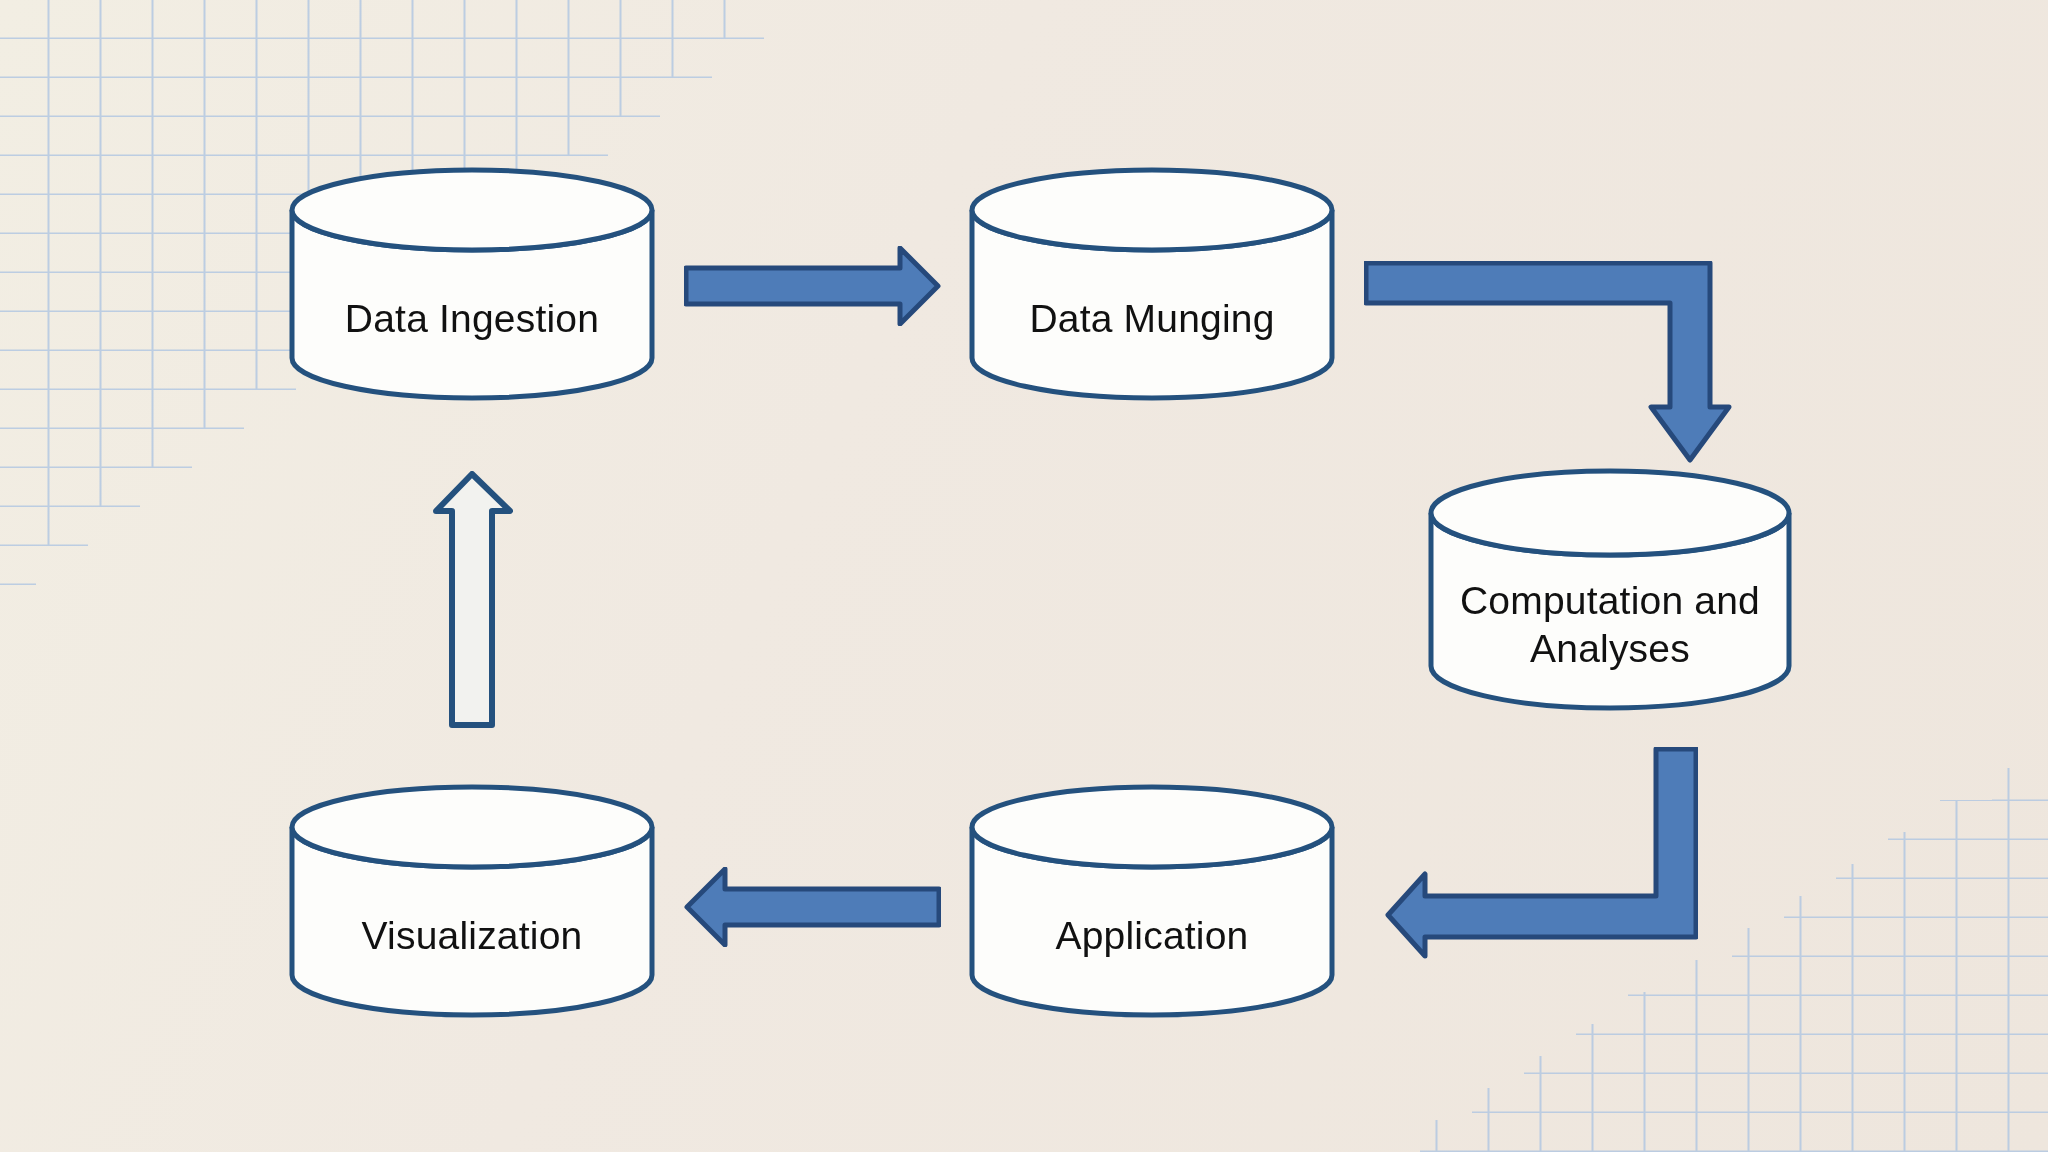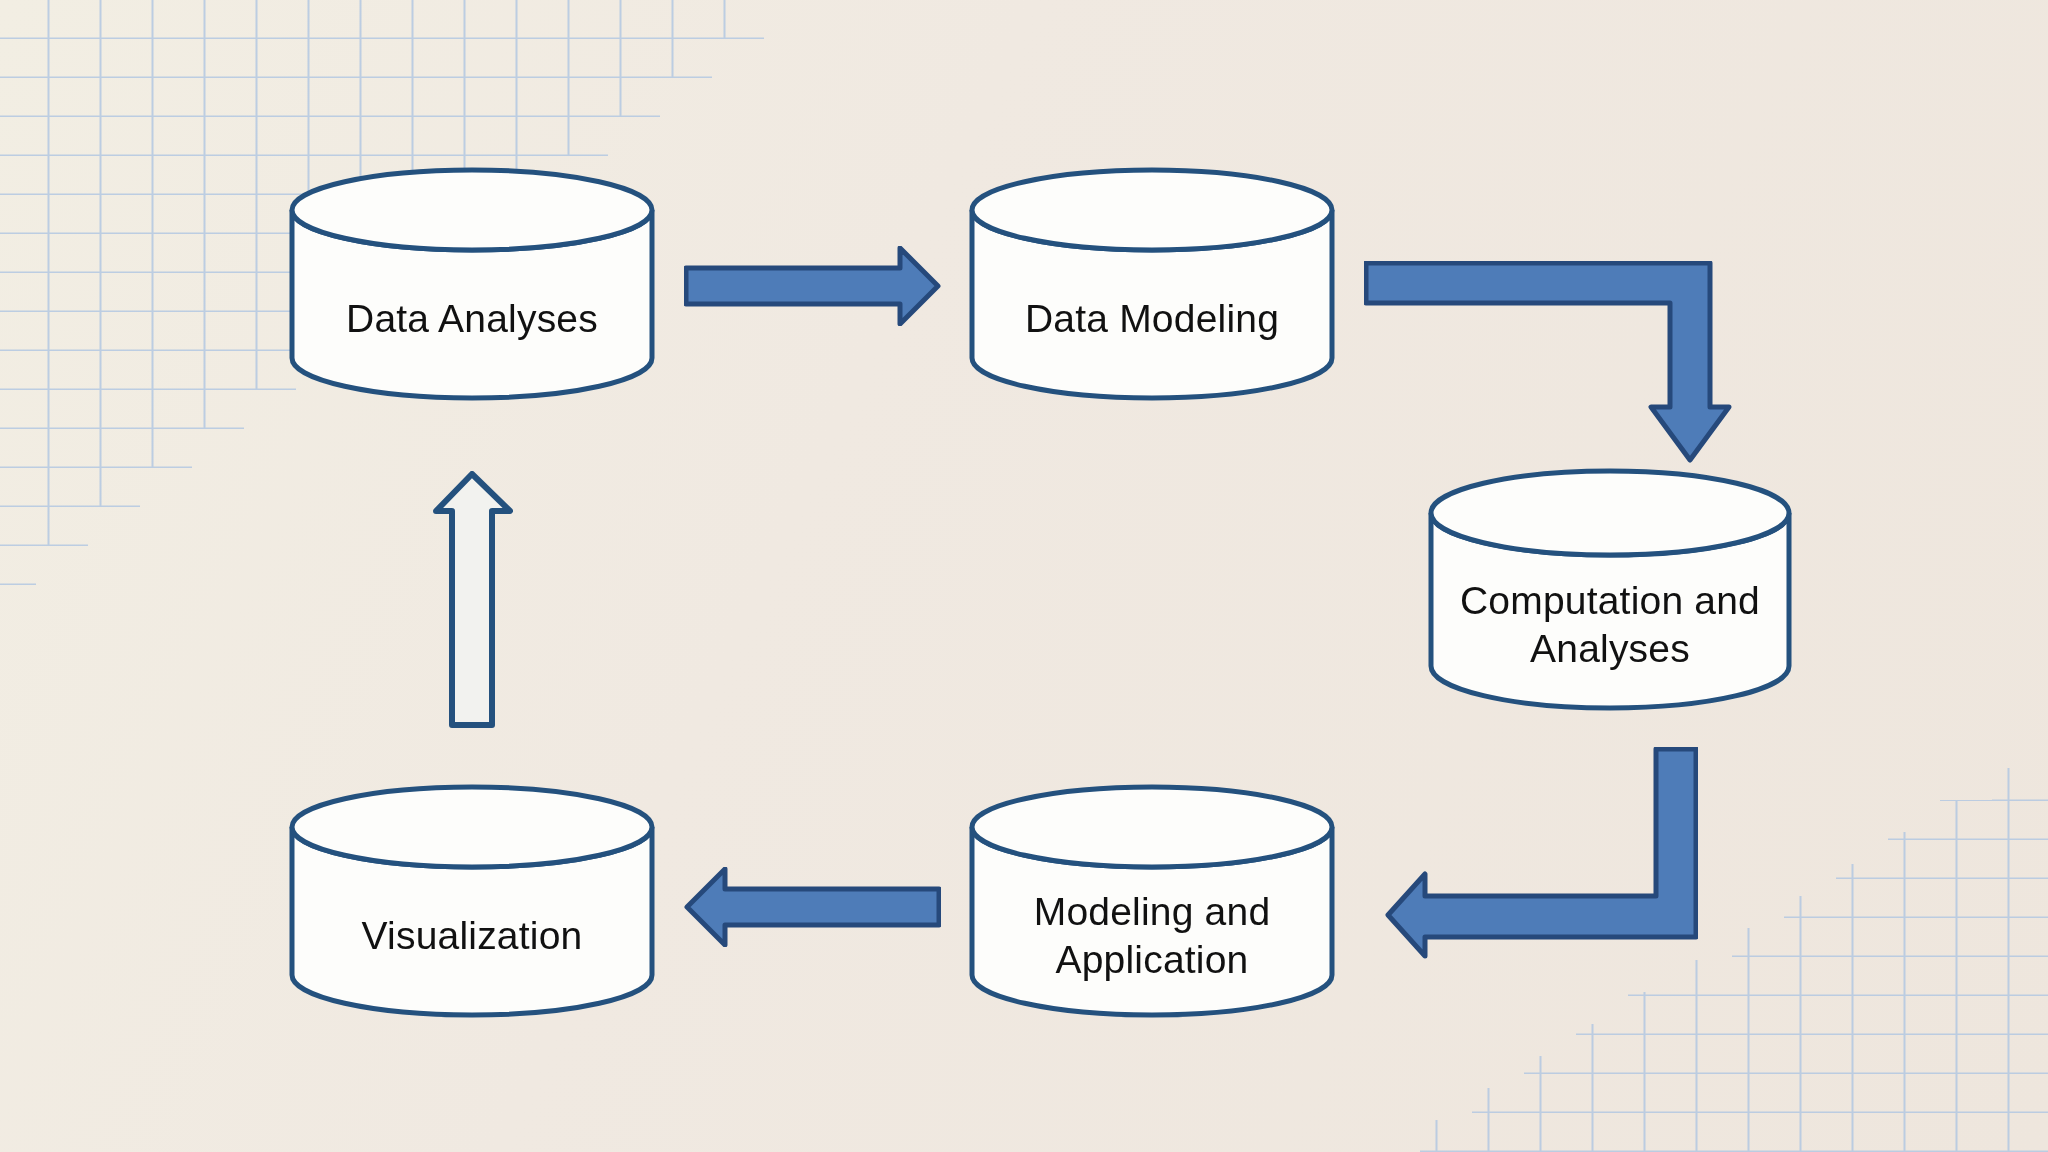--- a/index.html
+++ b/index.html
@@ -73,53 +73,52 @@
   <svg class="arrow" style="left:433px;top:471px;" width="80" height="258" viewBox="0 0 80 258">
     <polygon class="light-arrow" points="39,3 77,40 59,40 59,254 19,254 19,40 3,40"></polygon>
   </svg>
 
   <div class="node" style="left:288px;top:167px;width:368px;height:234px;">
     <svg viewBox="0 0 366 234" width="368" height="234">
       <path class="cyl-body" d="M3,43 V191 A180,40 0 0 0 363,191 V43 A180,40 0 0 1 3,43 Z"></path>
       <ellipse class="cyl-body" cx="183" cy="43" rx="180" ry="40"></ellipse>
     </svg>
     <div class="node-label">
-      <span>Data Analyses</span>
+      <span>Data Ingestion</span>
 
     </div>
   </div>
 
   <div class="node" style="left:968px;top:167px;width:368px;height:234px;">
     <svg viewBox="0 0 366 234" width="368" height="234">
       <path class="cyl-body" d="M3,43 V191 A180,40 0 0 0 363,191 V43 A180,40 0 0 1 3,43 Z"></path>
       <ellipse class="cyl-body" cx="183" cy="43" rx="180" ry="40"></ellipse>
     </svg>
     <div class="node-label">
-      <span>Data Modeling</span>
+      <span>Data Munging</span>
     </div>
   </div>
 
   <div class="node" style="left:1427px;top:468px;width:366px;height:244px;">
     <svg viewBox="0 0 364 244" width="366" height="244">
       <path class="cyl-body" d="M3,45 V198 A179,42 0 0 0 361,198 V45 A179,42 0 0 1 3,45 Z"></path>
       <ellipse class="cyl-body" cx="182" cy="45" rx="179" ry="42"></ellipse>
     </svg>
     <div class="node-label">
       <span>Computation and</span>
       <span>Analyses</span>
     </div>
   </div>
 
   <div class="node" style="left:968px;top:784px;width:368px;height:234px;">
     <svg viewBox="0 0 366 234" width="368" height="234">
       <path class="cyl-body" d="M3,43 V191 A180,40 0 0 0 363,191 V43 A180,40 0 0 1 3,43 Z"></path>
       <ellipse class="cyl-body" cx="183" cy="43" rx="180" ry="40"></ellipse>
     </svg>
     <div class="node-label">
-      <span>Modeling and</span>
       <span>Application</span>
     </div>
   </div>
 
   <div class="node" style="left:288px;top:784px;width:368px;height:234px;">
     <svg viewBox="0 0 366 234" width="368" height="234">
       <path class="cyl-body" d="M3,43 V191 A180,40 0 0 0 363,191 V43 A180,40 0 0 1 3,43 Z"></path>
       <ellipse class="cyl-body" cx="183" cy="43" rx="180" ry="40"></ellipse>
     </svg>
     <div class="node-label">

